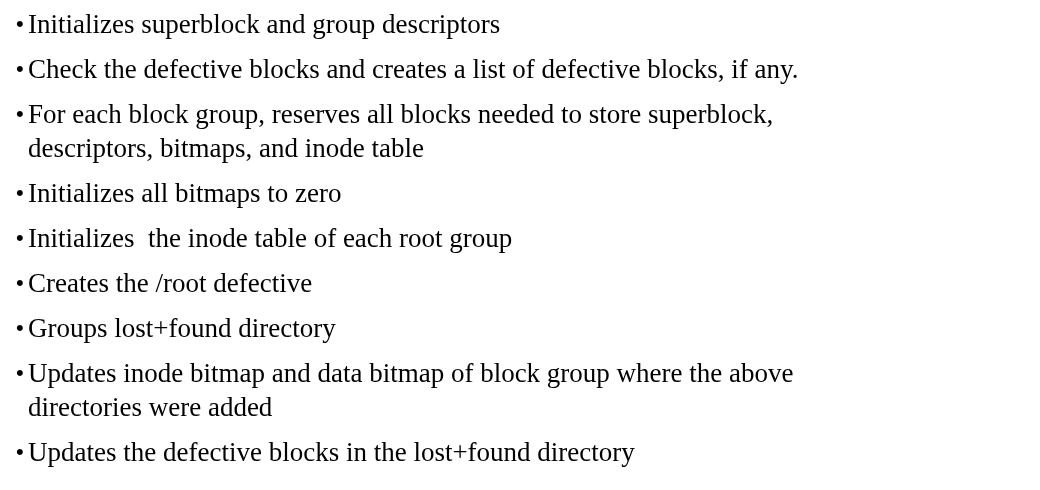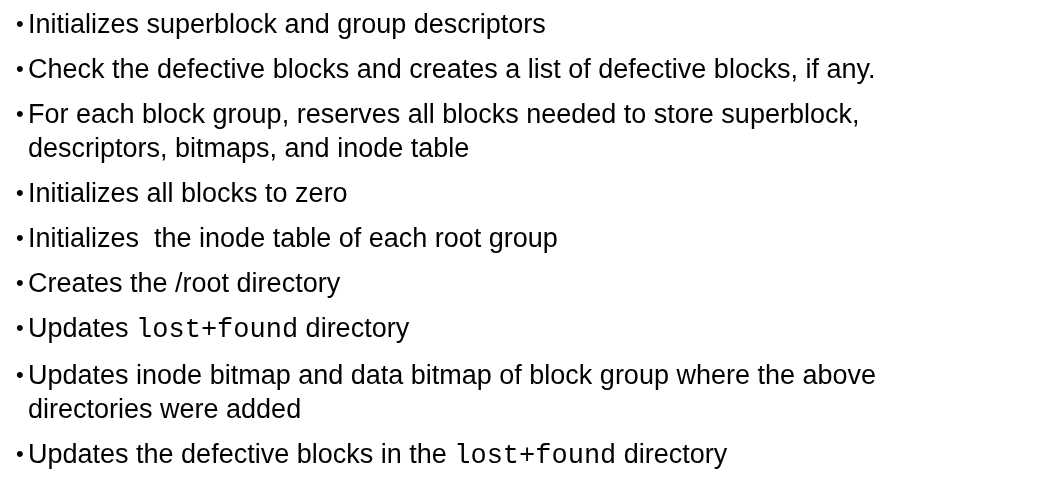--- a/index.html
+++ b/index.html
@@ -40,24 +40,24 @@
     font-size: 22px;
     line-height: 34px;
     user-select: none;
   }
   .text {
     flex: 1 1 auto;
     white-space: pre-wrap;
     max-width: 992px;
   }
   .seg-sans {
-    font-family: Liberation Sans, sans-serif;
+    font-family: Liberation Serif, serif;
   }
   .seg-serif {
-    font-family: Liberation Mono, monospace;
+    font-family: Liberation Serif, serif;
   }
 </style>
 </head>
 <body>
 
 <div class="slide">
   <ul class="bullet-list" id="bullet-list">
       <li class="bullet-item">
         <span class="marker">•</span>
         <span class="text"><span class="seg-sans">Initializes superblock and group descriptors</span></span>
@@ -66,33 +66,33 @@
         <span class="marker">•</span>
         <span class="text"><span class="seg-sans">Check the defective blocks and creates a list of defective blocks, if any.</span></span>
       </li>
       <li class="bullet-item">
         <span class="marker">•</span>
         <span class="text"><span class="seg-sans">For each block group, reserves all blocks needed to store superblock,
 descriptors, bitmaps, and inode table</span></span>
       </li>
       <li class="bullet-item">
         <span class="marker">•</span>
-        <span class="text"><span class="seg-sans">Initializes all blocks to zero</span></span>
+        <span class="text"><span class="seg-sans">Initializes all bitmaps to zero</span></span>
       </li>
       <li class="bullet-item">
         <span class="marker">•</span>
         <span class="text"><span class="seg-sans">Initializes  the inode table of each root group</span></span>
       </li>
       <li class="bullet-item">
         <span class="marker">•</span>
-        <span class="text"><span class="seg-sans">Creates the /root directory</span></span>
+        <span class="text"><span class="seg-sans">Creates the /root defective</span></span>
       </li>
       <li class="bullet-item">
         <span class="marker">•</span>
-        <span class="text"><span class="seg-sans">Updates </span><span class="seg-serif">lost+found</span><span class="seg-sans"> directory</span></span>
+        <span class="text"><span class="seg-sans">Groups </span><span class="seg-serif">lost+found</span><span class="seg-sans"> directory</span></span>
       </li>
       <li class="bullet-item">
         <span class="marker">•</span>
         <span class="text"><span class="seg-sans">Updates inode bitmap and data bitmap of block group where the above
 directories were added</span></span>
       </li>
       <li class="bullet-item">
         <span class="marker">•</span>
         <span class="text"><span class="seg-sans">Updates the defective blocks in the </span><span class="seg-serif">lost+found</span><span class="seg-sans"> directory</span></span>
       </li>

